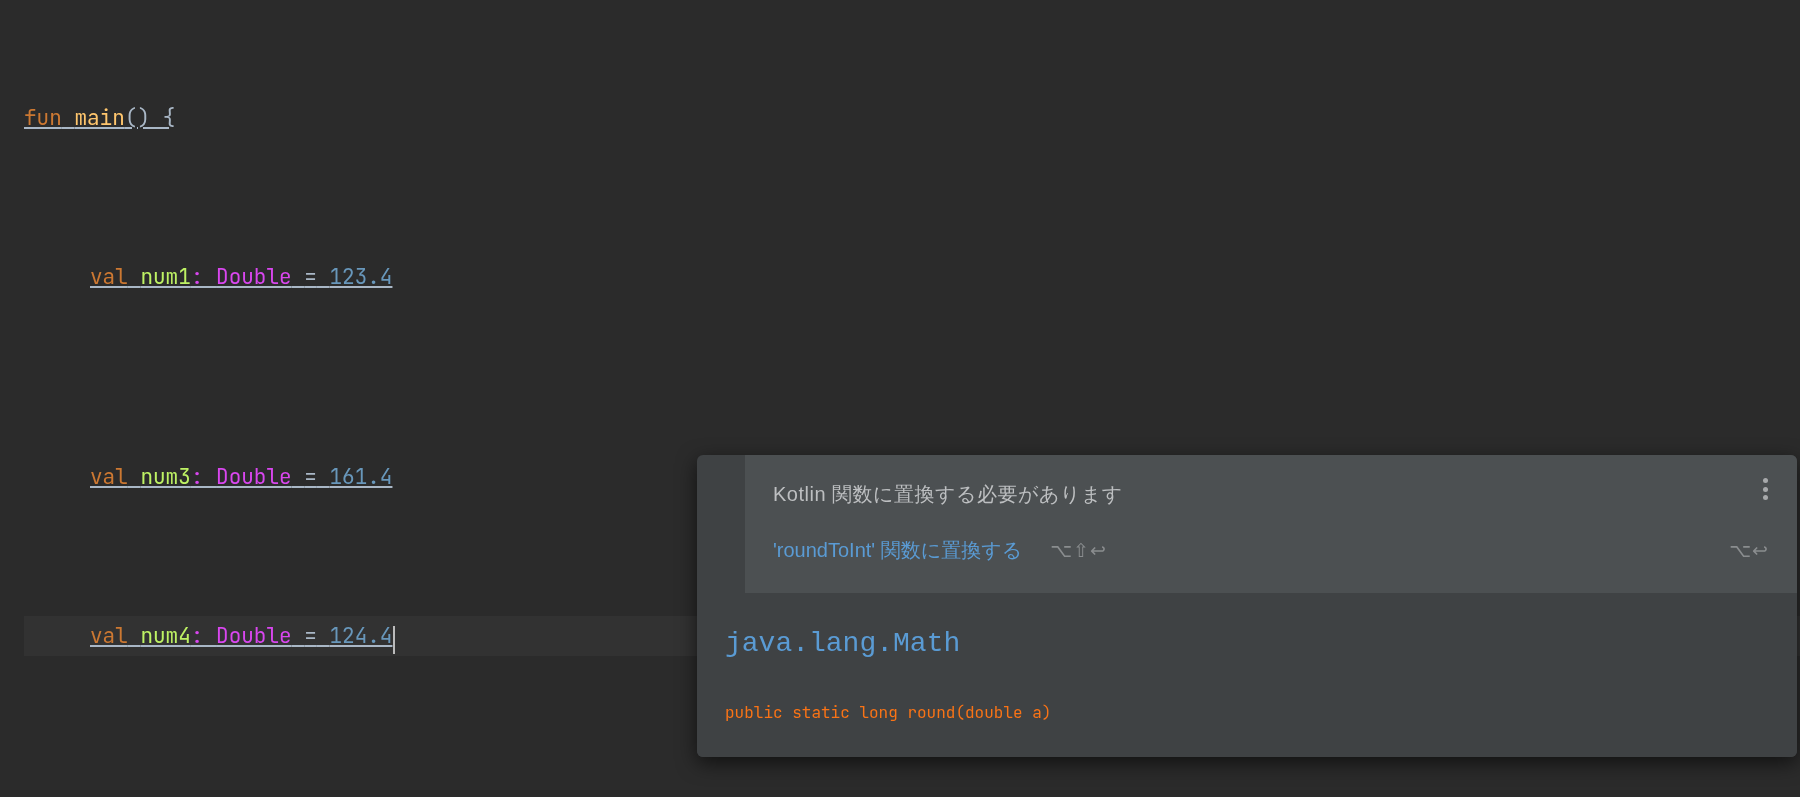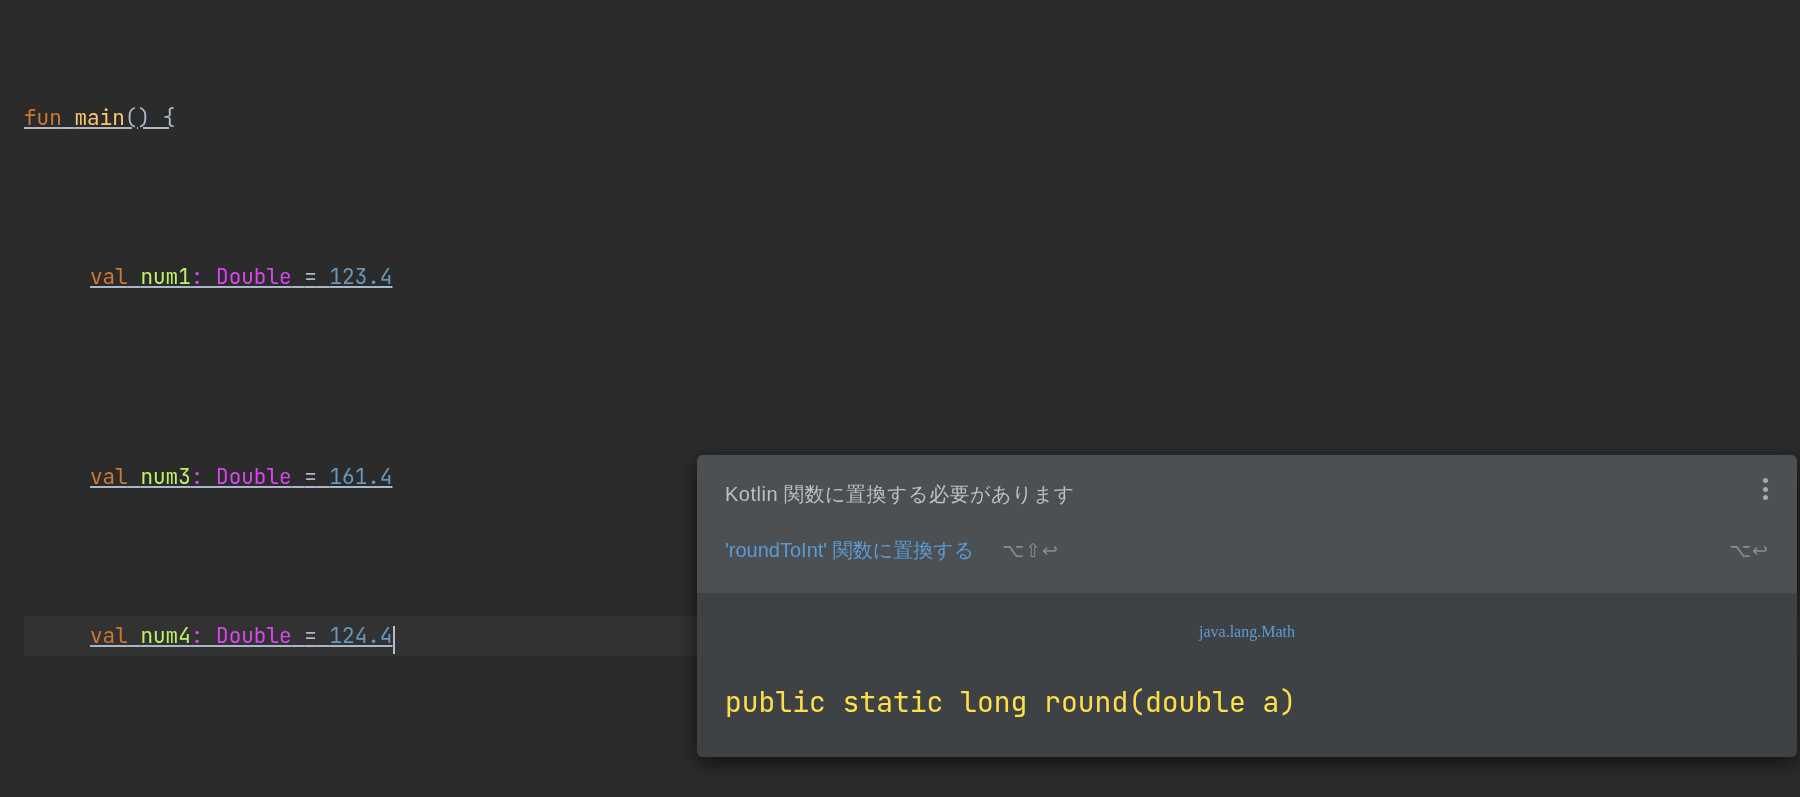--- a/index.html
+++ b/index.html
@@ -47,20 +47,21 @@
     background: #3f4244;
     box-shadow: 0 6px 20px rgba(0,0,0,0.6);
     border-radius: 6px;
     font-size: 20px;
     overflow: hidden;
   }
   .popup-header {
     background: #4c5052;
     padding: 20px 28px 10px 28px;
     position: relative;
+    margin-left: 48px;
   }
   .popup-title {
     color: #bdbfc1;
     font-weight: 400;
     padding-bottom: 12px;
     font-family: -apple-system, "Helvetica Neue", sans-serif;
     letter-spacing: 0.5px;
   }
   .popup-actions {
     display: flex;
@@ -84,22 +85,22 @@
     cursor: pointer;
     padding: 3px 0;
   }
   .popup-kebab span {
     width: 5px; height: 5px; background: #a7a9ab; border-radius: 50%;
   }
   .popup-body {
     background: #3f4244;
     padding: 24px 28px 28px 28px;
   }
-  .doc-class { color: #5a9bd4; font-family: Liberation Serif, serif; font-size: 16px; padding-bottom: 28px; text-align: center; }
-  .doc-sig   { color: #fde047; font-family: "JetBrains Mono","Menlo",monospace; font-size: 28px; }
+  .doc-class { color: #5a9bd4; font-family: Liberation Mono, monospace; font-size: 28px; padding-bottom: 28px; }
+  .doc-sig   { color: #f97316; font-family: "JetBrains Mono","Menlo",monospace; font-size: 16px; }
 </style>
 </head>
 <body>
 
 <div class="editor">
   <div class="line"><span class="kw">fun</span> <span class="fn">main</span><span class="op">() {</span></div>
 
   <div class="line indent1"><span class="kw">val</span> <span class="call">num1</span><span class="type">: <span>Double</span></span> <span class="op">=</span> <span class="num">123.4</span></div>
 
 

